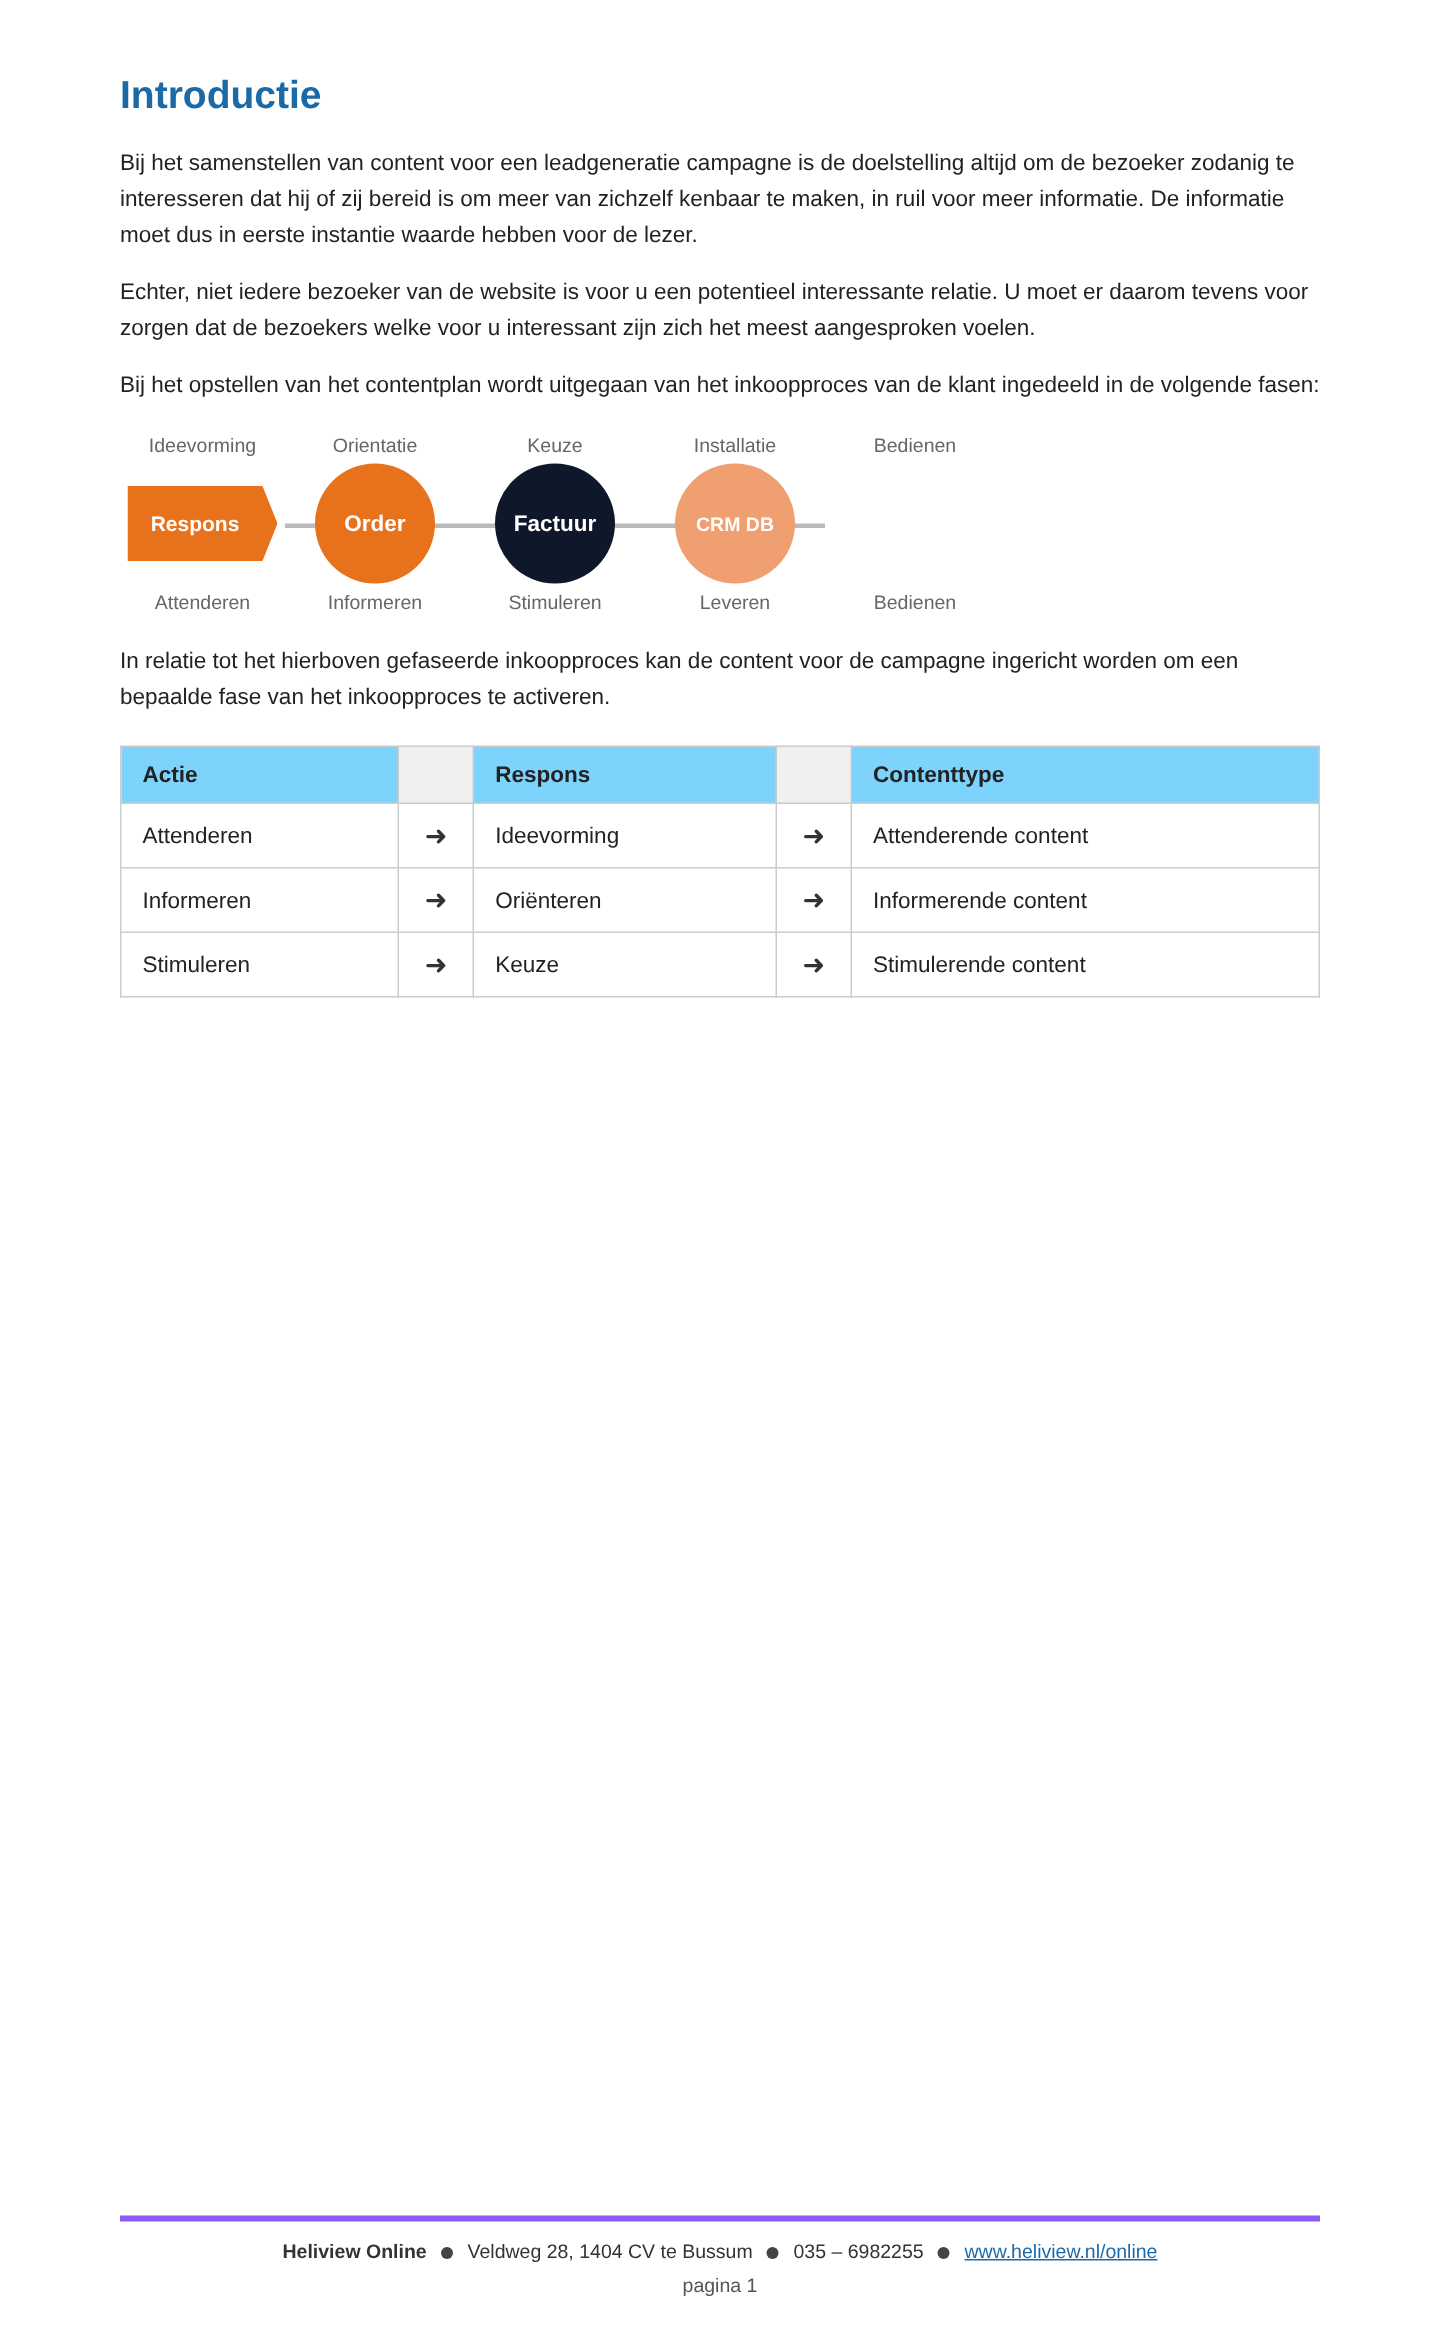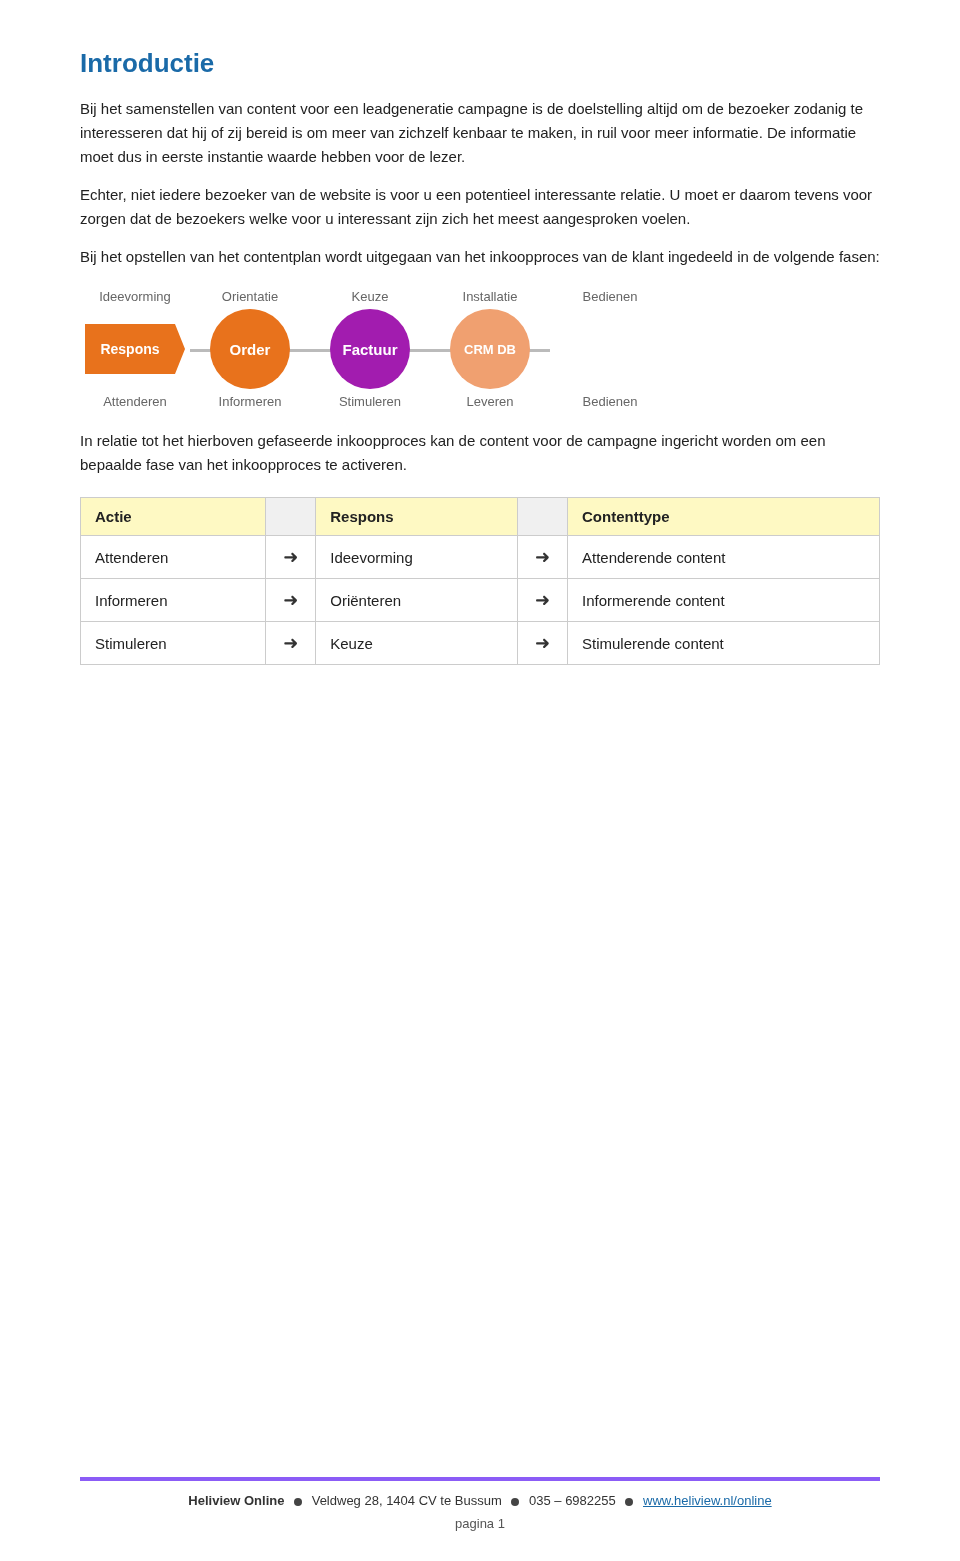--- a/index.html
+++ b/index.html
@@ -30,21 +30,21 @@
       width: 100%;
       border-collapse: collapse;
       margin-top: 8px;
     }
     .content-table th, .content-table td {
       border: 1px solid #ccc;
       padding: 10px 14px;
       font-size: 15px;
     }
     .content-table th {
-      background: #fef9c3;
+      background: #7dd3fc;
       font-weight: bold;
       text-align: left;
     }
     .content-table td.arrow-cell {
       text-align: center;
       width: 50px;
       font-size: 18px;
       color: #333;
     }
     .footer {
@@ -117,21 +117,21 @@
       border-radius: 50%;
       display: flex;
       align-items: center;
       justify-content: center;
       font-weight: bold;
       font-size: 15px;
       color: #fff;
       flex-shrink: 0;
     }
     .circle-orange { background: #e8721c; }
-    .circle-orange-light { background: #a21caf; }
+    .circle-orange-light { background: #0f172a; }
     .circle-crm { background: #f0a070; }
 
     
     .col-ideevorming { width: 110px; }
     .col-orientatie { width: 120px; }
     .col-keuze { width: 120px; }
     .col-installatie { width: 120px; }
     .col-gebruik { width: 120px; }
   </style>
 </head>

